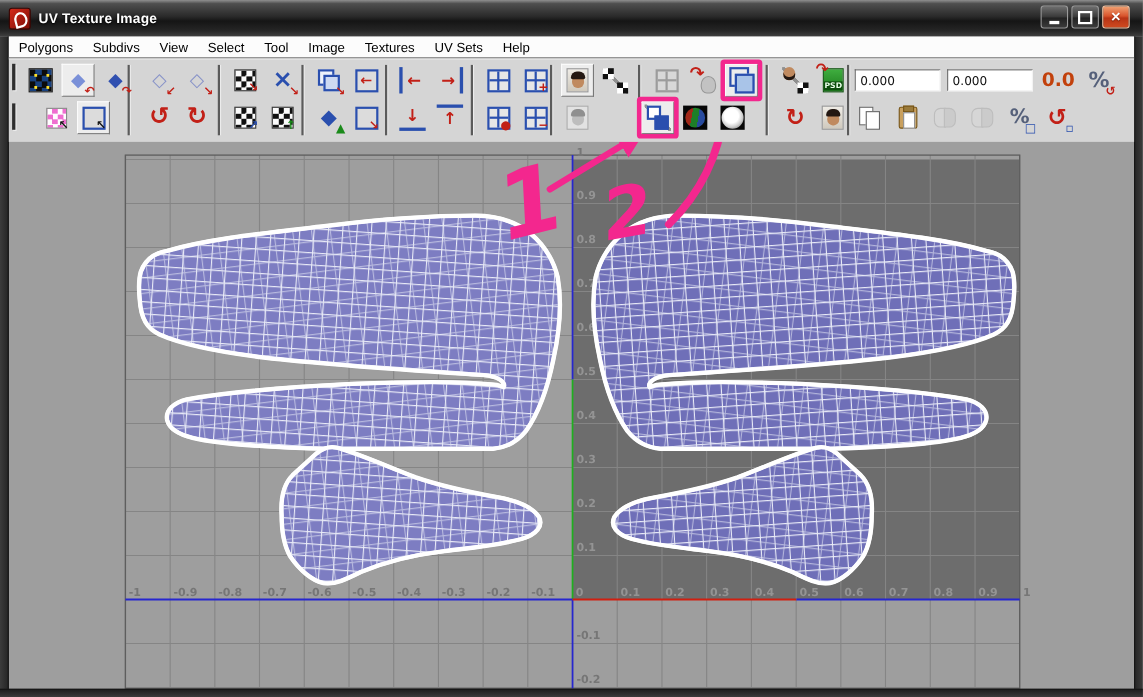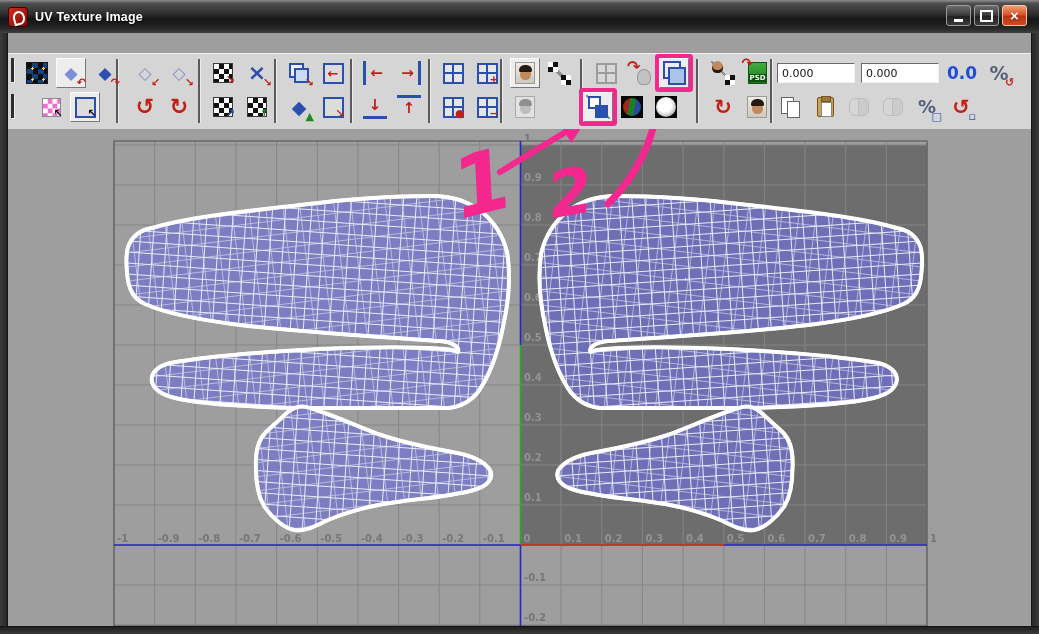--- a/index.html
+++ b/index.html
@@ -82,21 +82,21 @@
   .k-bar-up{border-top:3px solid #2a4fae;}
   .k-copy::before{content:"";position:absolute;left:2px;top:2px;width:11px;height:15px;background:#fff;border:1px solid #666;}
   .k-copy::after{content:"";position:absolute;left:8px;top:6px;width:11px;height:15px;background:#fff;border:1px solid #666;}
   .k-paste{width:17px;height:20px;background:#c9a05e;border:1px solid #775518;border-radius:2px;}
   .k-paste::before{content:"";position:absolute;left:3.5px;top:-2px;width:8px;height:4px;background:#9a7a3a;border:1px solid #775518;}
   .k-paste::after{content:"";position:absolute;left:3px;top:4px;width:9px;height:13px;background:#fff;border:1px solid #888;}
   .k-flipdis{opacity:.55;}
   .k-flipdis::before{content:"";position:absolute;left:2px;top:3px;width:9px;height:16px;background:#d8d8d8;border:1px solid #aaa;border-radius:6px 0 0 6px;}
   .k-flipdis::after{content:"";position:absolute;right:2px;top:3px;width:9px;height:16px;background:#c4c4c4;border:1px solid #aaa;border-radius:0 6px 6px 0;}
   .tb-field{width:78px;height:20px;background:#fff;border:1px solid;border-color:#6a6a6a #f2f2f2 #f2f2f2 #6a6a6a;display:flex;align-items:center;padding-left:4px;font:11px "DejaVu Sans",sans-serif;color:#111;box-sizing:border-box;margin:0 1px;}
-  .tb-num{font:bold 17px "DejaVu Sans",sans-serif;color:#1d4ed8;margin:0 3px;}
+  .tb-num{font:bold 17px "DejaVu Sans",sans-serif;color:#c2410c;margin:0 3px;}
   
   #viewport{position:absolute;left:8px;top:128px;right:8px;bottom:8px;background:#9e9e9e;border-top:1px solid #8b8b8b;z-index:1;}
   #overlay-svg{position:absolute;left:0;top:0;width:1039px;height:634px;z-index:10;pointer-events:none;}
 </style>
 </head>
 <body>
 
 <div id="win">
 
   <div id="titlebar">
@@ -108,20 +108,31 @@
         </div>
       <div class="wb">
           <span class="wb-glyph-max"></span>
         </div>
       <div class="wb" id="btn-close">
           <span class="wb-glyph-x">×</span>
         </div>
     </div>
   </div>
 
+  <div id="menubar">
+      <span class="menu-item">Polygons</span>
+      <span class="menu-item">Subdivs</span>
+      <span class="menu-item">View</span>
+      <span class="menu-item">Select</span>
+      <span class="menu-item">Tool</span>
+      <span class="menu-item">Image</span>
+      <span class="menu-item">Textures</span>
+      <span class="menu-item">UV Sets</span>
+      <span class="menu-item">Help</span>
+    </div>
 
   <div id="toolbar">
     <div class="gripper" style="top:4px"></div>
     <div class="gripper" style="top:40px"></div>
   <div class="tb-sep" style="left: 108px;"></div>
       <div class="tb-sep" style="left: 190px;"></div>
       <div class="tb-sep" style="left: 266px;"></div>
       <div class="tb-sep" style="left: 342px;"></div>
       <div class="tb-sep" style="left: 420px;"></div>
       <div class="tb-sep" style="left: 492px;"></div>

